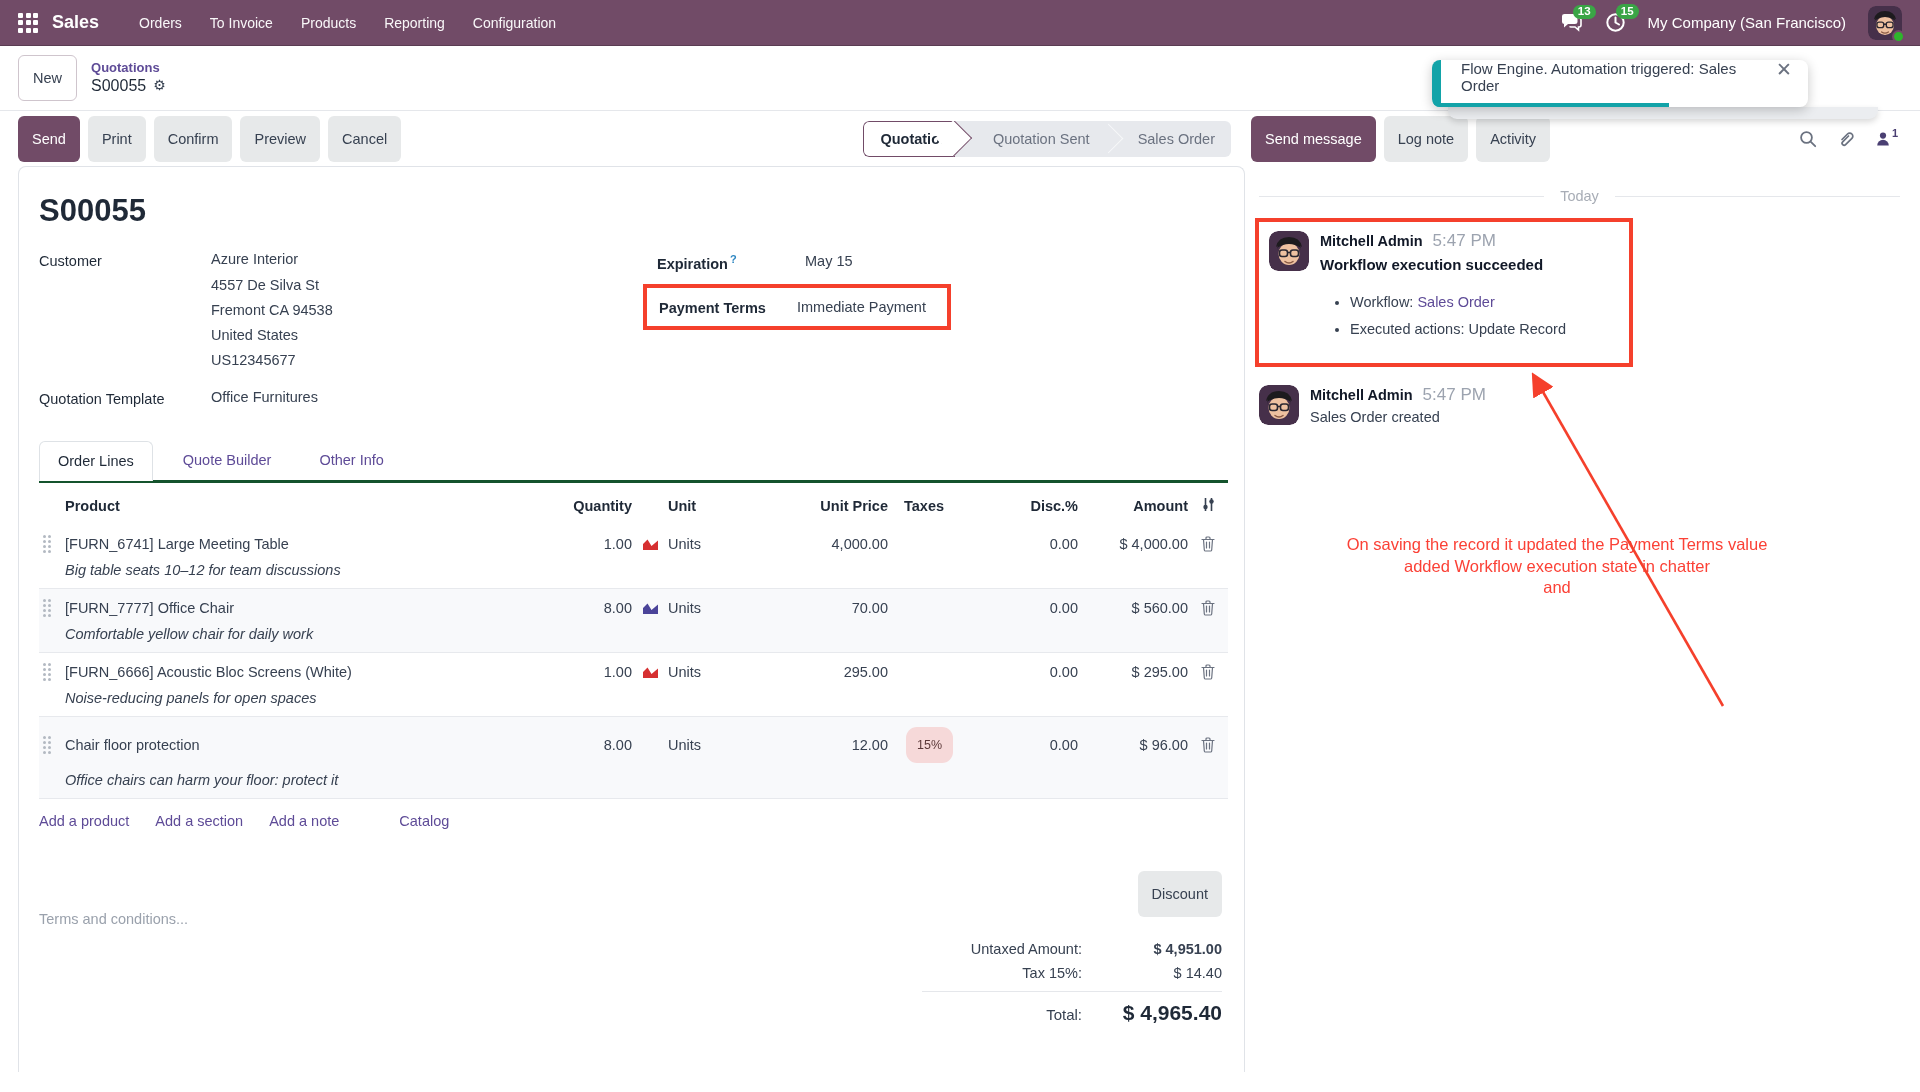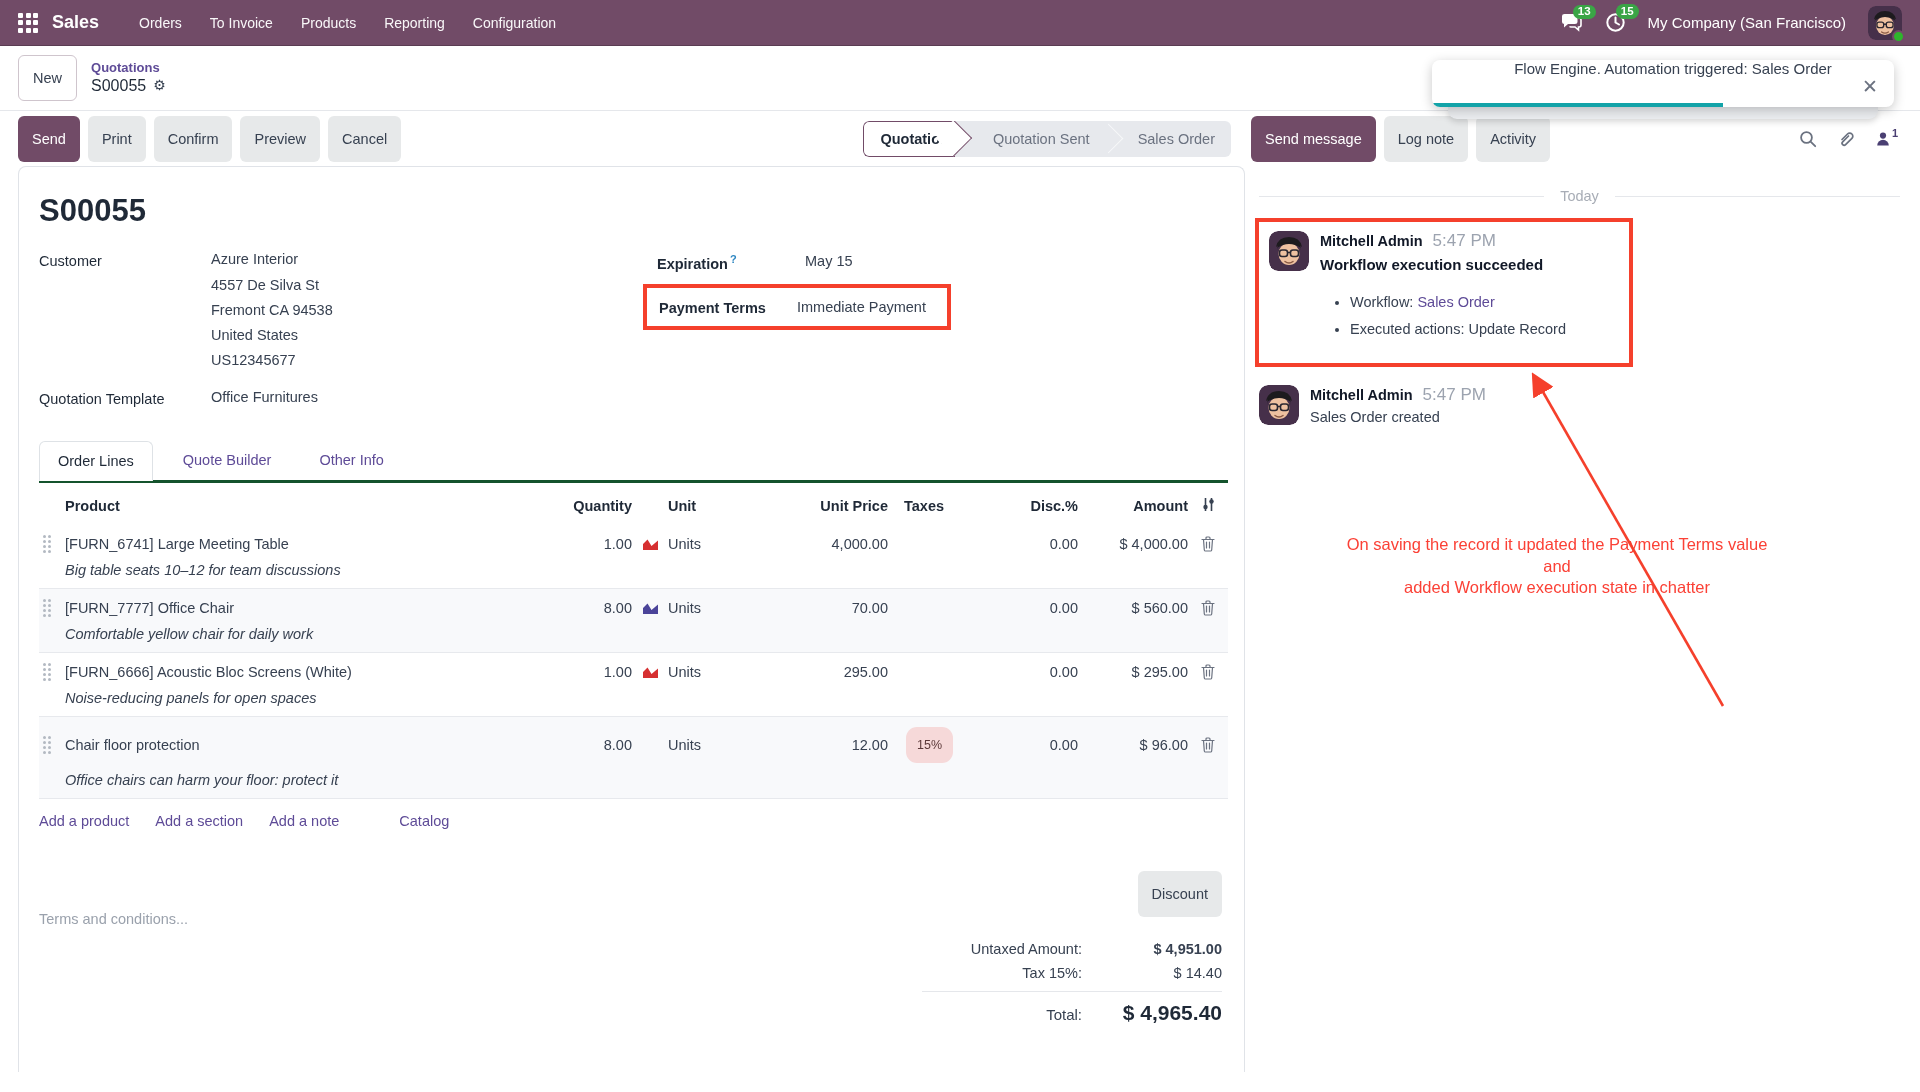--- a/index.html
+++ b/index.html
@@ -131,23 +131,23 @@
   .msg-title{font-weight:700;color:#111827;margin-top:5px;font-size:15px;}
   .msg-body{margin-top:4px;}
   .wf-list{margin:16px 0 4px;padding-left:30px;line-height:27px;}
   .wf-link{color:var(--link);cursor:pointer;margin-left:4px;}
   .chatter .red-outline{width:378px;margin-top:14px;margin-left:-4px;padding:9px 10px 16px;}
   .msg2{margin-top:18px;}
   .annotation{position:absolute;top:368px;left:8px;width:608px;text-align:center;
     color:#fb4136;font-size:16.5px;line-height:21.5px;}
   .arrow-overlay{position:absolute;inset:0;width:100%;height:100%;pointer-events:none;}
   
-  .toast{position:absolute;left:1432px;top:60px;width:462px;height:47px;background:#fff;
-    border-radius:8px;box-shadow:0 3px 12px rgba(0,0,0,.22);display:flex;align-items:center;
-    z-index:50;overflow:hidden;flex-direction:column;}
+  .toast{position:absolute;left:1432px;top:60px;width:376px;height:47px;background:#fff;
+    border-radius:8px;box-shadow:0 3px 12px rgba(0,0,0,.22);display:flex;
+    z-index:50;overflow:hidden;}
   .toast-accent{width:9px;align-self:stretch;background:var(--teal);flex:none;}
   .toast-text{padding-left:20px;font-size:15px;color:#374151;}
   .toast-close{margin-left:auto;margin-right:16px;color:#6b7280;font-size:19px;cursor:pointer;line-height:1;}
   .toast-progress{position:absolute;left:0;bottom:0;height:4.5px;width:63%;background:var(--teal);}
   .toast-under{position:absolute;left:1448px;top:107px;width:430px;height:12px;background:#ebedf0;
     border-radius:0 0 9px 9px;box-shadow:0 3px 6px rgba(0,0,0,.15);z-index:49;}
 </style>
 </head>
 <body>
 
@@ -544,22 +544,22 @@
         <div>
           <span class="msg-author">Mitchell Admin</span>
           <span class="msg-time">5:47 PM</span>
         </div>
         <div class="msg-body">Sales Order created</div>
       </div>
     </div>
 
     <div class="annotation">
       <div>On saving the record it updated the Payment Terms value</div>
+      <div>added Workflow execution state in chatter</div>
       <div>and</div>
-      <div>added Workflow execution state in chatter</div>
     </div>
 
     <svg class="arrow-overlay">
       <defs>
         <marker id="arrowhead" markerWidth="9" markerHeight="9" refX="6.5" refY="4.5" orient="auto">
           <path d="M0 0 L9 4.5 L0 9 Z" fill="#f5402c"></path>
         </marker>
       </defs>
       <line x1="478" y1="540" x2="290" y2="212" stroke="#f5402c" stroke-width="2.6" marker-end="url(#arrowhead)"></line>
     </svg>

